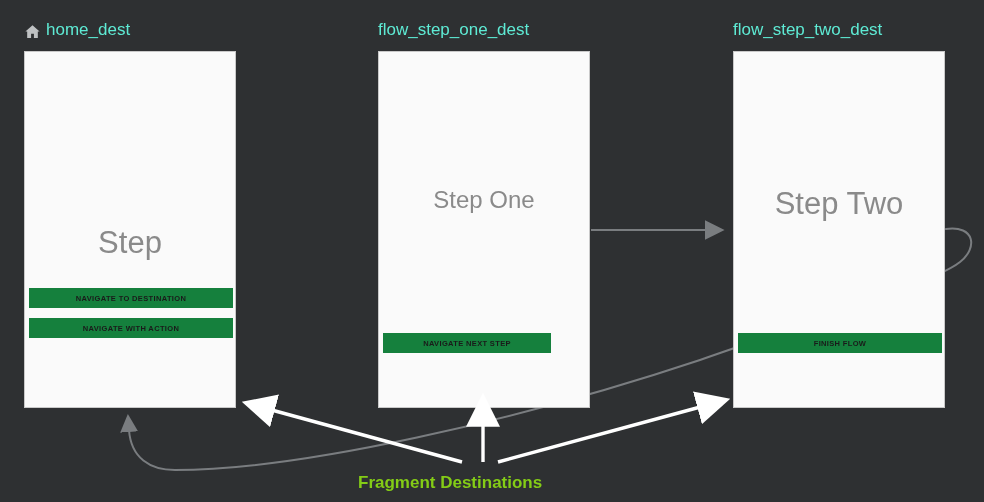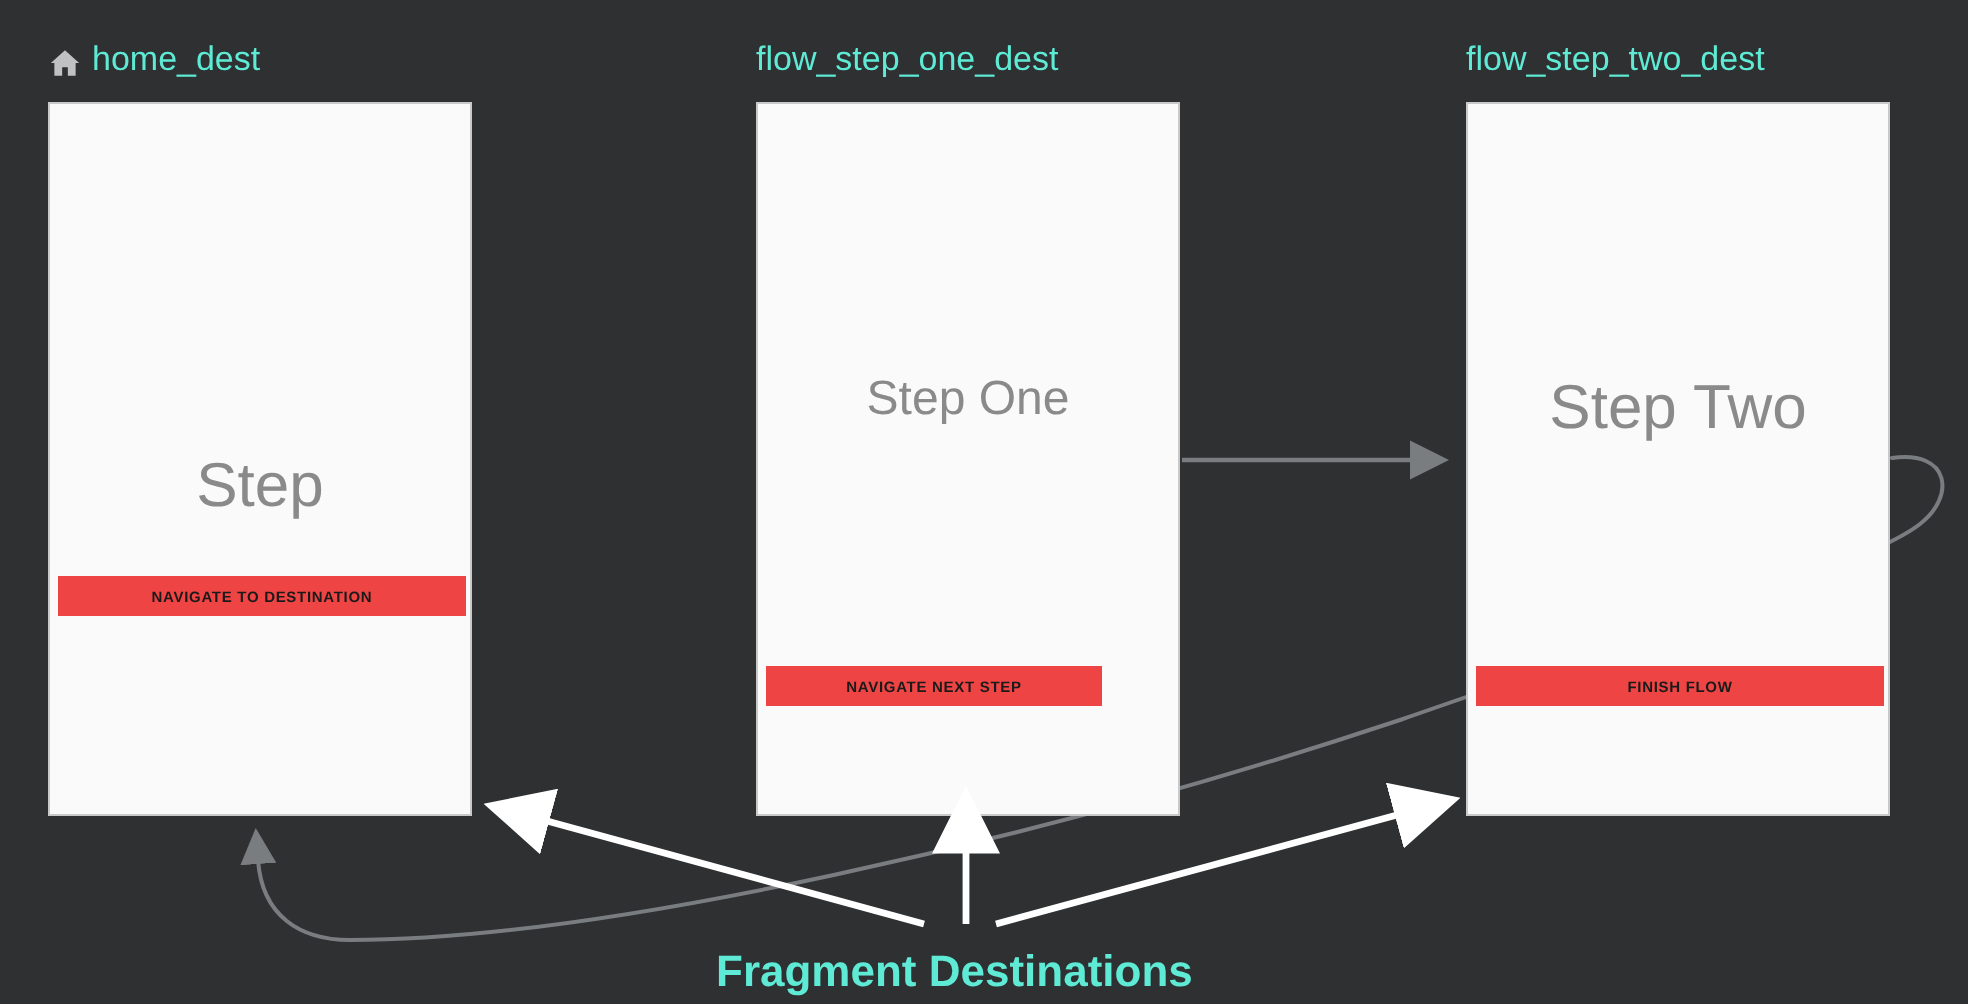--- a/index.html
+++ b/index.html
@@ -53,37 +53,37 @@
     position: absolute;
     left: 0;
     right: 0;
     text-align: center;
     color: #8a8a8a;
     font-weight: 400;
     white-space: nowrap;
   }
   .card-btn {
     position: absolute;
-    background: #ef4444;
+    background: #15803d;
     color: #1a1a1a;
     font-size: 7.5px;
     font-weight: bold;
     letter-spacing: 0.35px;
     display: flex;
     align-items: center;
     justify-content: center;
     text-align: center;
     box-sizing: border-box;
   }
 
   
   .annotation {
     position: absolute;
-    color: #5eead4;
-    font-size: 22px;
+    color: #84cc16;
+    font-size: 17px;
     font-weight: bold;
     white-space: nowrap;
   }
 
   svg.overlay {
     position: absolute;
     left: 0;
     top: 0;
     width: 984px;
     height: 502px;
@@ -120,20 +120,21 @@
       <svg viewBox="0 0 24 24" width="17" height="17">
         <path d="M12 3 L22 12 L19.5 12 L19.5 21 L14 21 L14 15 L10 15 L10 21 L4.5 21 L4.5 12 L2 12 Z" fill="#bfc1c3"></path>
       </svg>
     </span>
     <span>home_dest</span>
   </div>
 
   <div class="card" style="left:24px; top:51px; width:212px; height:357px;">
     <div class="card-title" style="top:173px; font-size:31px;">Step</div>
     <div class="card-btn" style="left:4px; top:236px; width:204px; height:20px;">NAVIGATE TO DESTINATION</div>
+    <div class="card-btn" style="left:4px; top:266px; width:204px; height:20px;">NAVIGATE WITH ACTION</div>
   </div>
 
   <div class="dest-label" style="left:378px; top:20px;">
     <span>flow_step_one_dest</span>
   </div>
 
   <div class="card" style="left:378px; top:51px; width:212px; height:357px;">
     <div class="card-title" style="top:134px; font-size:24px;">Step One</div>
     <div class="card-btn" style="left:4px; top:281px; width:168px; height:20px;">NAVIGATE NEXT STEP</div>
   </div>

